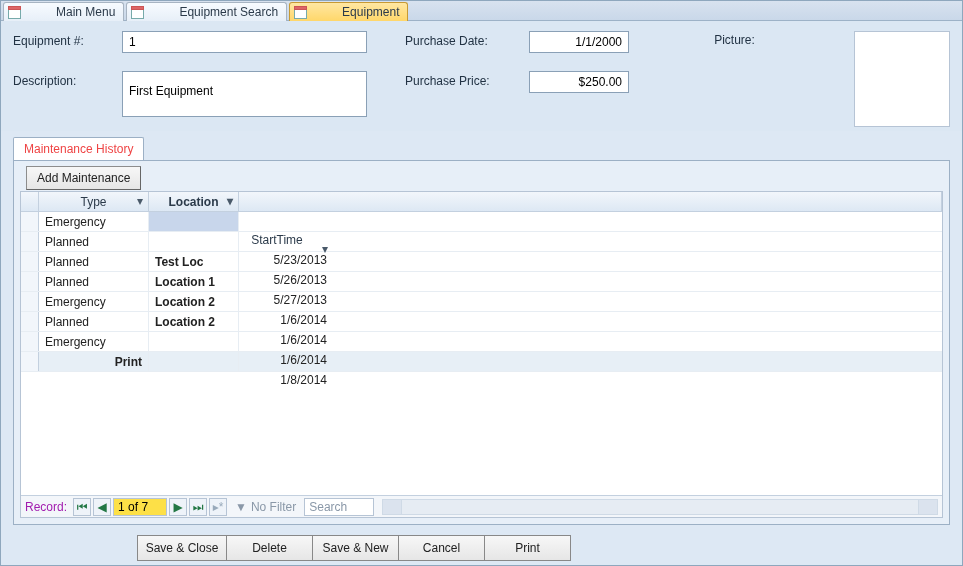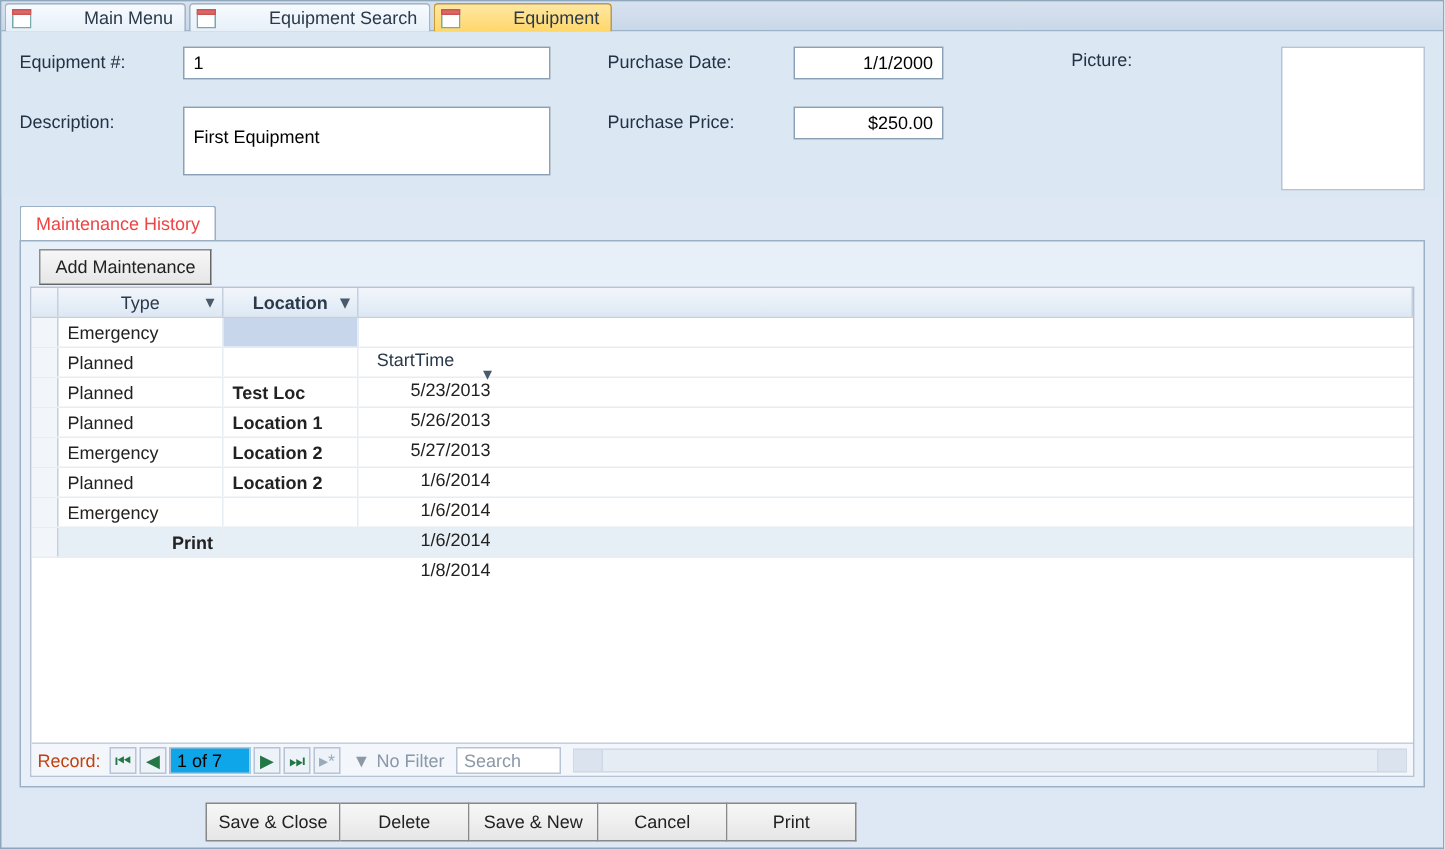--- a/index.html
+++ b/index.html
@@ -47,24 +47,24 @@
   .ds-row .cell{ border-right:1px solid #e7edf3; display:flex; align-items:center; padding:0 6px; color:#222; }
   .ds-row .col-time{ justify-content:flex-end; }
   .ds-row .col-sel{ background:#f2f6fb; padding:0; border-right:1px solid #c3d0df; }
   .ds-row.sel-loc .col-loc{ background:#c8d6eb; }
   .ds-row.total .col-type{ font-weight:bold; justify-content:flex-end; }
   .ds-row.total{ background:#e7eff6; }
   .ds-row .col-filler{ border-right:none; }
 
   
   .recnav{ height:22px; border-top:1px solid #c3d0df; display:flex; align-items:center; padding:0 4px; gap:2px; background:#f3f6fa; }
-  .recnav .lbl2{ color:#c2410c; margin-right:4px; }
+  .recnav .lbl2{ color:#a21caf; margin-right:4px; }
   .navbtn{ width:18px; height:18px; border:1px solid #b6c4d5; background:#eef3f9; display:flex; align-items:center; justify-content:center; color:#274; }
   .navbtn.disabled{ color:#9ab; }
-  .recbox{ width:54px; height:18px; border:1px solid #b6c4d5; background:#0ea5e9; display:flex; align-items:center; padding:0 4px; }
+  .recbox{ width:54px; height:18px; border:1px solid #b6c4d5; background:#fde047; display:flex; align-items:center; padding:0 4px; }
   .nofilter{ display:flex; align-items:center; gap:4px; color:#8a98a8; margin:0 6px; }
   .searchbox{ width:70px; height:18px; border:1px solid #b6c4d5; background:#fff; color:#8a98a8; display:flex; align-items:center; padding:0 4px; }
   .hscroll{ flex:1; height:16px; margin-left:6px; background:#e6ecf3; border:1px solid #cfdae6; position:relative; }
   .hscroll::before{ content:""; position:absolute; left:0; top:0; height:100%; width:18px; background:#dbe3ee; border-right:1px solid #cfdae6; }
   .hscroll::after{ content:""; position:absolute; right:0; top:0; height:100%; width:18px; background:#dbe3ee; border-left:1px solid #cfdae6; }
 
   
   .cmdbar{ display:flex; margin: 6px 0 4px 136px; }
   .cmdbar .cmd{ background:linear-gradient(#f7f7f7,#e6e6e6); border:1px solid #888; padding:5px 0; width:86px; text-align:center; color:#222; }
   .cmdbar .cmd + .cmd{ border-left:none; }

